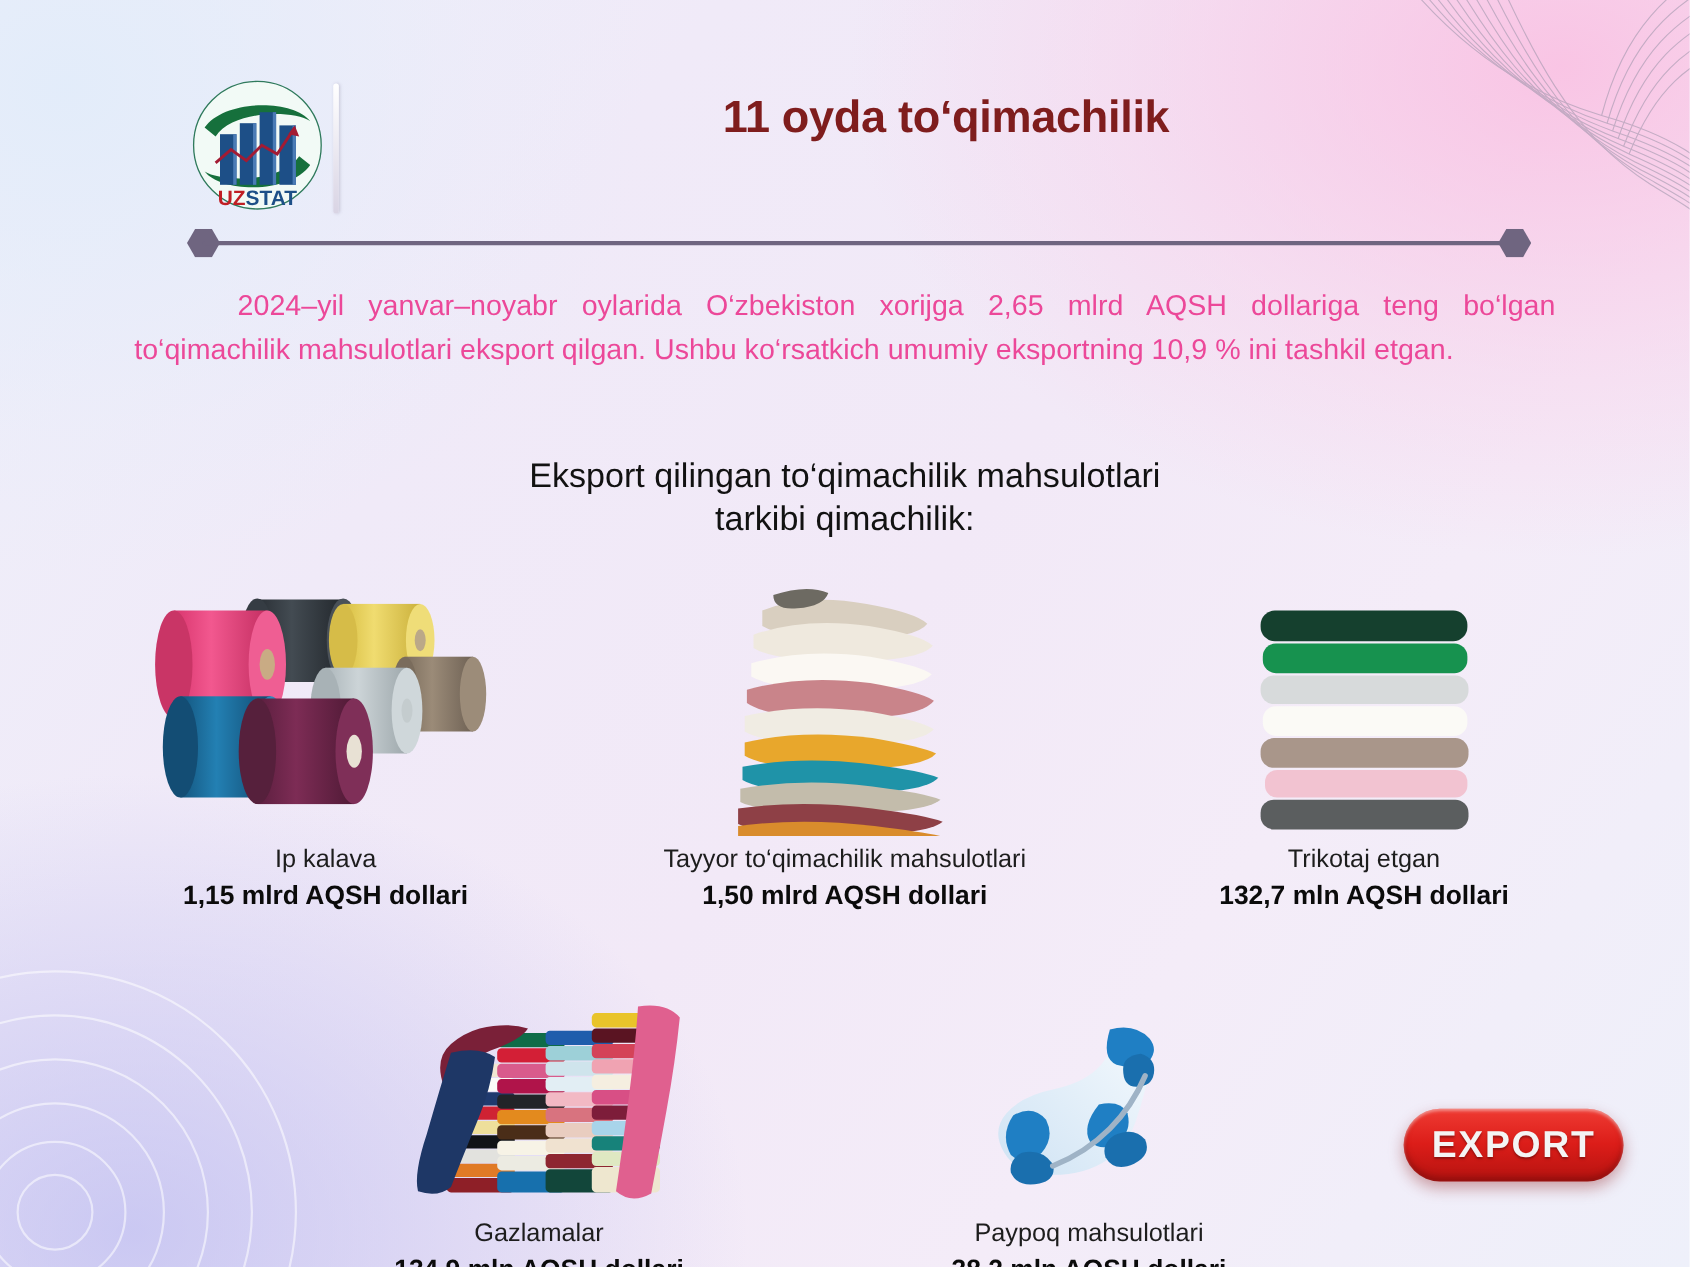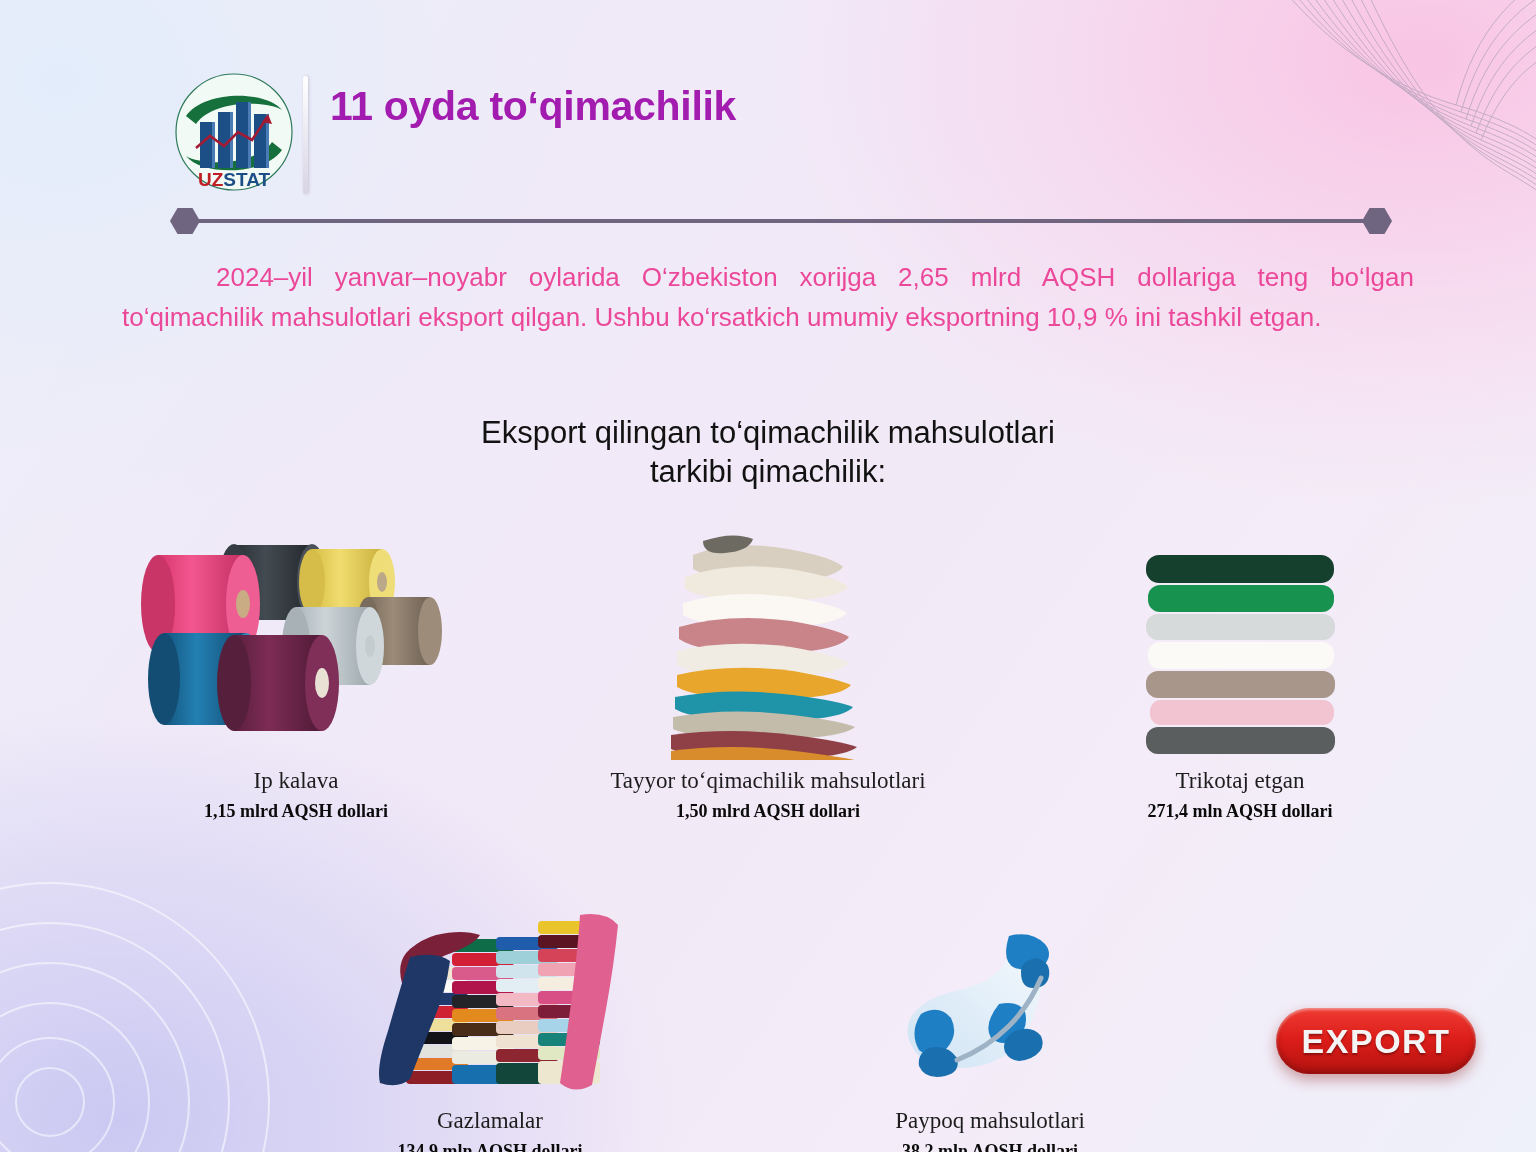--- a/index.html
+++ b/index.html
@@ -18,50 +18,50 @@
   .swirl-tr { position:absolute; top:-70px; right:-40px; width:420px; height:360px; pointer-events:none; opacity:.55; }
   .arcs-bl  { position:absolute; left:-190px; bottom:-190px; width:480px; height:480px; pointer-events:none; opacity:.75; }
   .arcs-bl .ring { position:absolute; border:2px solid rgba(255,255,255,.72); border-radius:50%; }
 
   
   .header { position:absolute; left:0; top:62px; width:100%; height:150px; }
   .logo { position:absolute; left:170px; top:8px; width:128px; height:128px; }
   .logo-sep { position:absolute; left:303px; top:14px; width:5px; height:118px;
               background:linear-gradient(180deg,#ffffff,#d9d4e4); border-radius:3px;
               box-shadow:1px 0 3px rgba(90,80,110,.25); }
-  .title { position:absolute; left:330px; top:20px; width:1060px; 
-           color:#a21caf; font-weight:bold; font-size:41px; line-height:1.18;
+  .title { position:absolute; left:330px; top:20px; width:1060px; text-align:center;
+           color:#7f1d1d; font-weight:bold; font-size:41px; line-height:1.18;
            letter-spacing:-.3px; }
 
   
   .divider { position:absolute; left:170px; top:208px; width:1222px; height:26px; }
   .divider .bar { position:absolute; left:14px; top:11px; width:1194px; height:4px;
                   background:#6f6580; border-radius:2px; }
   .hexL, .hexR { position:absolute; top:0; width:30px; height:26px; background:#6f6580;
                  clip-path:polygon(25% 0%,75% 0%,100% 50%,75% 100%,25% 100%,0% 50%); }
   .hexL { left:0; } .hexR { right:0; }
 
   
   .para { position:absolute; left:122px; top:258px; width:1292px;
           font-size:26px; line-height:1.52; color:#ec4899; text-align:justify;
           text-indent:94px; font-family:"Liberation Sans", sans-serif; }
 
   
   .subhead { position:absolute; left:268px; top:413px; width:1000px; text-align:center;
              font-weight:normal; font-size:31px; line-height:1.27; color:#121212; }
 
   
-  .row { position:absolute; display:flex;font-family:Liberation Serif, serif; }
+  .row { position:absolute; display:flex; }
   .row1 { left:60px; top:520px; width:1416px; }
   .row2 { left:240px; top:860px; width:1000px; }
   .cell { flex:1; display:flex; flex-direction:column; align-items:center; }
   .art  { height:240px; display:flex; align-items:flex-end; justify-content:center; }
   .cap  { text-align:center; margin-top:6px; }
   .cap .name { font-size:23px; color:#1d1d1d; line-height:1.3; }
-  .cap .val  { font-size:18px; color:#0b0b0b; font-weight:bold; line-height:1.45; margin-top:2px; }
+  .cap .val  { font-size:24px; color:#0b0b0b; font-weight:bold; line-height:1.45; margin-top:2px; }
 
   
   .export { position:absolute; right:60px; bottom:78px; width:200px; height:66px;
             border-radius:33px;
             background:linear-gradient(180deg,#ef3b33 0%,#dc1d19 48%,#b51310 100%);
             box-shadow:0 6px 14px rgba(140,20,20,.38), inset 0 2px 3px rgba(255,255,255,.45),
                        inset 0 -4px 6px rgba(110,10,10,.5);
             display:flex; align-items:center; justify-content:center;text-align:right; }
   .export span { color:#f4f4f4; font-weight:bold; font-size:34px; letter-spacing:1.5px;
                  text-shadow:0 2px 2px rgba(90,10,10,.55); }
@@ -271,21 +271,21 @@
           <rect x="8" y="69" width="189" height="26" rx="12" fill="#d7dadb"></rect>
           <rect x="10" y="97" width="186" height="27" rx="12" fill="#fbfaf6"></rect>
           <rect x="8" y="126" width="189" height="27" rx="12" fill="#a9968a"></rect>
           <rect x="12" y="155" width="184" height="25" rx="11" fill="#f2c3d1"></rect>
           <rect x="8" y="182" width="189" height="27" rx="12" fill="#5b5e5f"></rect>
         </g>
       </svg>
     </div>
     <div class="cap">
       <div class="name">Trikotaj etgan</div>
-      <div class="val">271,4 mln AQSH dollari</div>
+      <div class="val">132,7 mln AQSH dollari</div>
     </div>
   </div>
 </div>
 
 <div class="row row2">
 
   <div class="cell">
     <div class="art">
       <svg width="300" height="195" viewBox="0 0 300 195">
 

